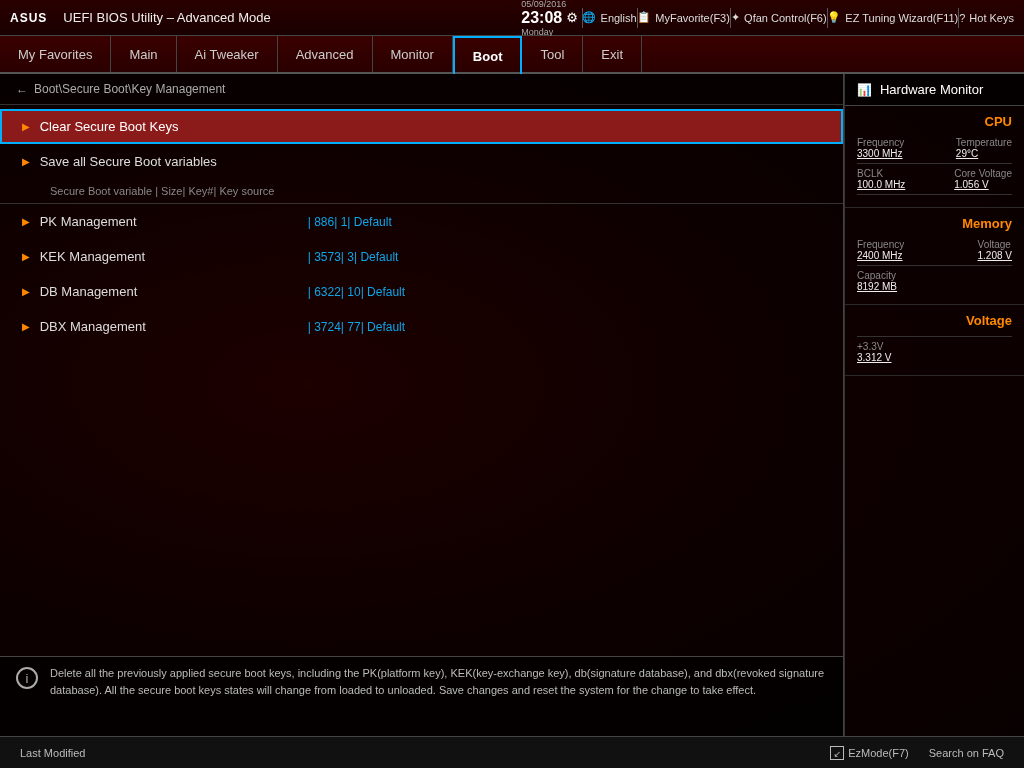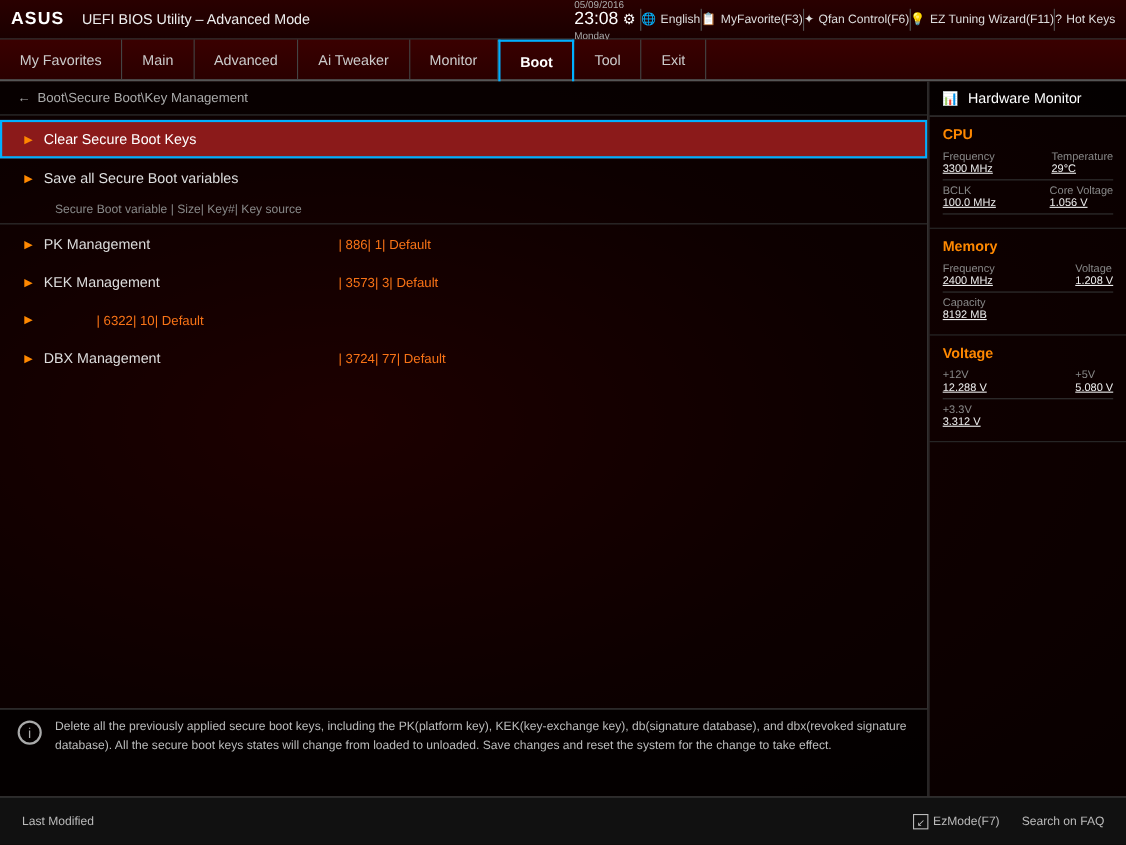--- a/index.html
+++ b/index.html
@@ -36,21 +36,21 @@
       background: linear-gradient(180deg, #2a0000 0%, #1a0000 100%);
       border-bottom: 1px solid #444;
       display: flex;
       align-items: center;
       padding: 0 10px;
       height: 36px;
       gap: 12px;
     }
 
     .asus-logo {
-      font-size: 16px;
+      font-size: 12px;
       font-weight: bold;
       color: #fff;
       letter-spacing: 1px;
     }
 
     .bios-title {
       font-size: 13px;
       color: #eee;
       margin-left: 4px;
     }
@@ -71,21 +71,21 @@
       cursor: pointer;
     }
 
     .datetime-block {
       display: flex;
       flex-direction: column;
       align-items: flex-start;
       margin-right: 4px;
     }
     .datetime-block .date { font-size: 9px; color: #aaa; }
-    .datetime-block .time { font-size: 16px; color: #fff; font-weight: normal; }
+    .datetime-block .time { font-size: 16px; color: #fff; font-weight: bold; }
 
     .divider-v {
       width: 1px;
       height: 20px;
       background: #555;
     }
 
     
     .nav-bar {
       background: linear-gradient(180deg, #3a0000 0%, #2a0000 100%);
@@ -169,21 +169,21 @@
       margin-right: 10px;
       color: #ff8800;
       font-size: 10px;
     }
 
     .menu-item .item-name {
       min-width: 220px;
     }
 
     .menu-item .item-value {
-      color: #f97316;
+      color: #0ea5e9;
       font-size: 12px;
       padding-left: 48px;
     }
 
     .table-header {
       padding: 6px 20px 6px 50px;
       font-size: 11px;
       color: #888;
       border-bottom: 1px solid #333;
     }
@@ -242,20 +242,21 @@
     .sidebar-section {
       padding: 8px 12px;
       border-bottom: 1px solid #2a2a2a;
     }
 
     .sidebar-section-title {
       font-size: 13px;
       color: #ff8800;
       font-weight: bold;
       margin-bottom: 8px;
+      text-align: right;
     }
 
     .sidebar-row {
       display: flex;
       justify-content: space-between;
       margin-bottom: 4px;
     }
 
     .sidebar-label {
       font-size: 10px;
@@ -275,21 +276,21 @@
     }
 
     
     .bottom-bar {
       background: #111;
       border-top: 1px solid #444;
       display: flex;
       align-items: center;
       justify-content: space-between;
       padding: 0 20px;
-      height: 44px;
+      height: 32px;
     }
 
     .bottom-bar-left { display: flex; gap: 20px; }
     .bottom-bar-center { font-size: 10px; color: #888; }
     .bottom-bar-right { display: flex; gap: 20px; }
 
     .bottom-bar-item {
       font-size: 11px;
       color: #bbb;
       cursor: pointer;
@@ -365,24 +366,24 @@
   </div>
 
   <div class="nav-bar">
     <div class="nav-item">
       <span>My Favorites</span>
     </div>
     <div class="nav-item">
       <span>Main</span>
     </div>
     <div class="nav-item">
+      <span>Ai Tweaker</span>
+    </div>
+    <div class="nav-item">
       <span>Advanced</span>
-    </div>
-    <div class="nav-item">
-      <span>Ai Tweaker</span>
     </div>
     <div class="nav-item">
       <span>Monitor</span>
     </div>
     <div class="nav-item active">
       <span>Boot</span>
     </div>
     <div class="nav-item">
       <span>Tool</span>
     </div>
@@ -421,20 +422,21 @@
         </div>
 
         <div class="menu-item">
           <span class="arrow-icon">▶</span>
           <span class="item-name">KEK Management</span>
           <span class="item-value">|  3573|   3|  Default</span>
         </div>
 
         <div class="menu-item">
           <span class="arrow-icon">▶</span>
+          <span class="item-name">DB Management</span>
           <span class="item-value">|  6322|  10|  Default</span>
         </div>
 
         <div class="menu-item">
           <span class="arrow-icon">▶</span>
           <span class="item-name">DBX Management</span>
           <span class="item-value">|  3724|  77|  Default</span>
         </div>
 
       </div>
@@ -494,30 +496,20 @@
         <div class="sidebar-row">
           <div>
             <div class="sidebar-label">Capacity</div>
             <div class="sidebar-value">8192 MB</div>
           </div>
         </div>
       </div>
 
       <div class="sidebar-section">
         <div class="sidebar-section-title">Voltage</div>
-        <div class="sidebar-row">
-          <div>
-            <div class="sidebar-label">+12V</div>
-            <div class="sidebar-value">12.288 V</div>
-          </div>
-          <div>
-            <div class="sidebar-label">+5V</div>
-            <div class="sidebar-value">5.080 V</div>
-          </div>
-        </div>
         <div class="sidebar-divider"></div>
         <div class="sidebar-row">
           <div>
             <div class="sidebar-label">+3.3V</div>
             <div class="sidebar-value">3.312 V</div>
           </div>
         </div>
       </div>
 
     </div>

